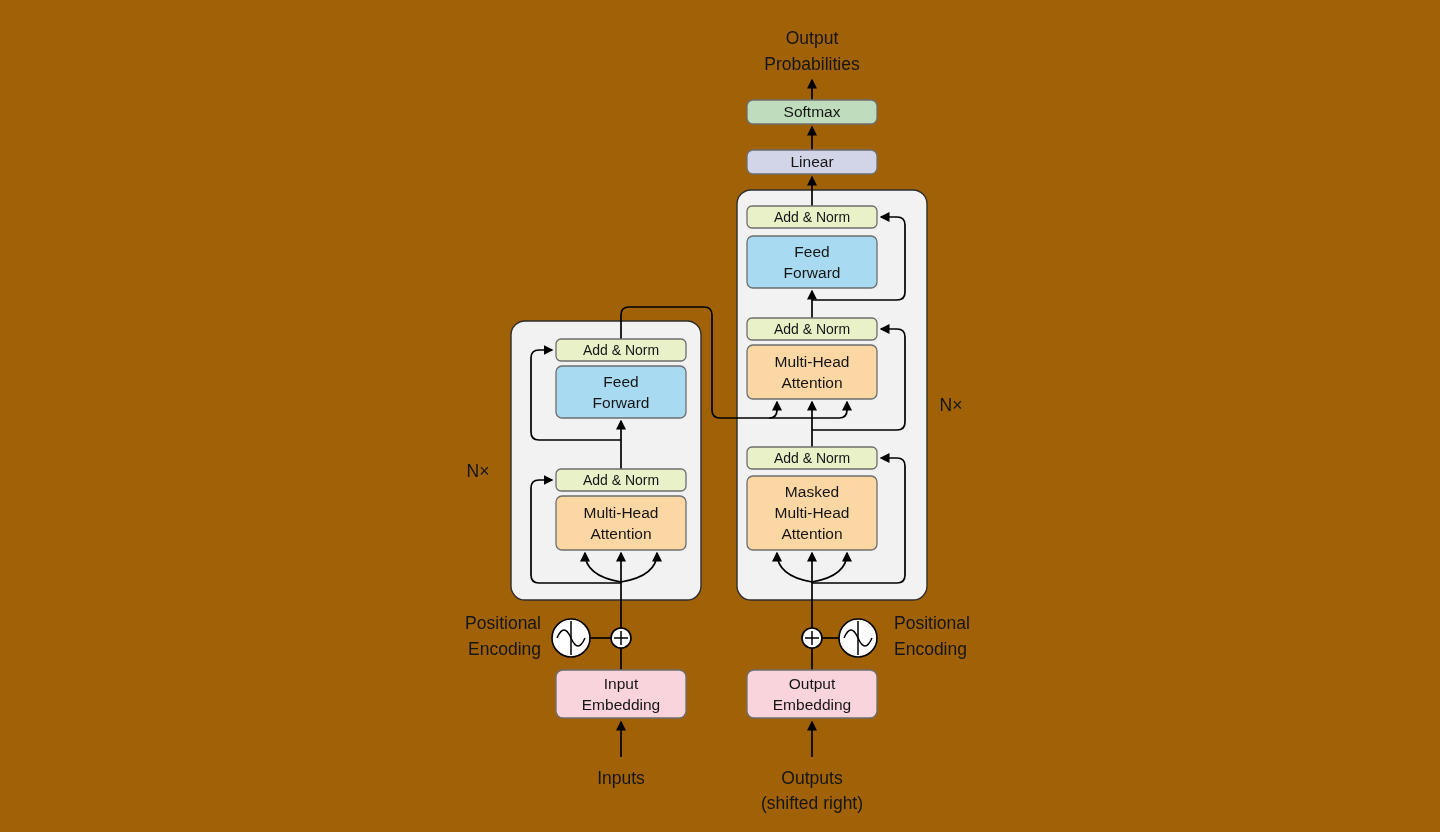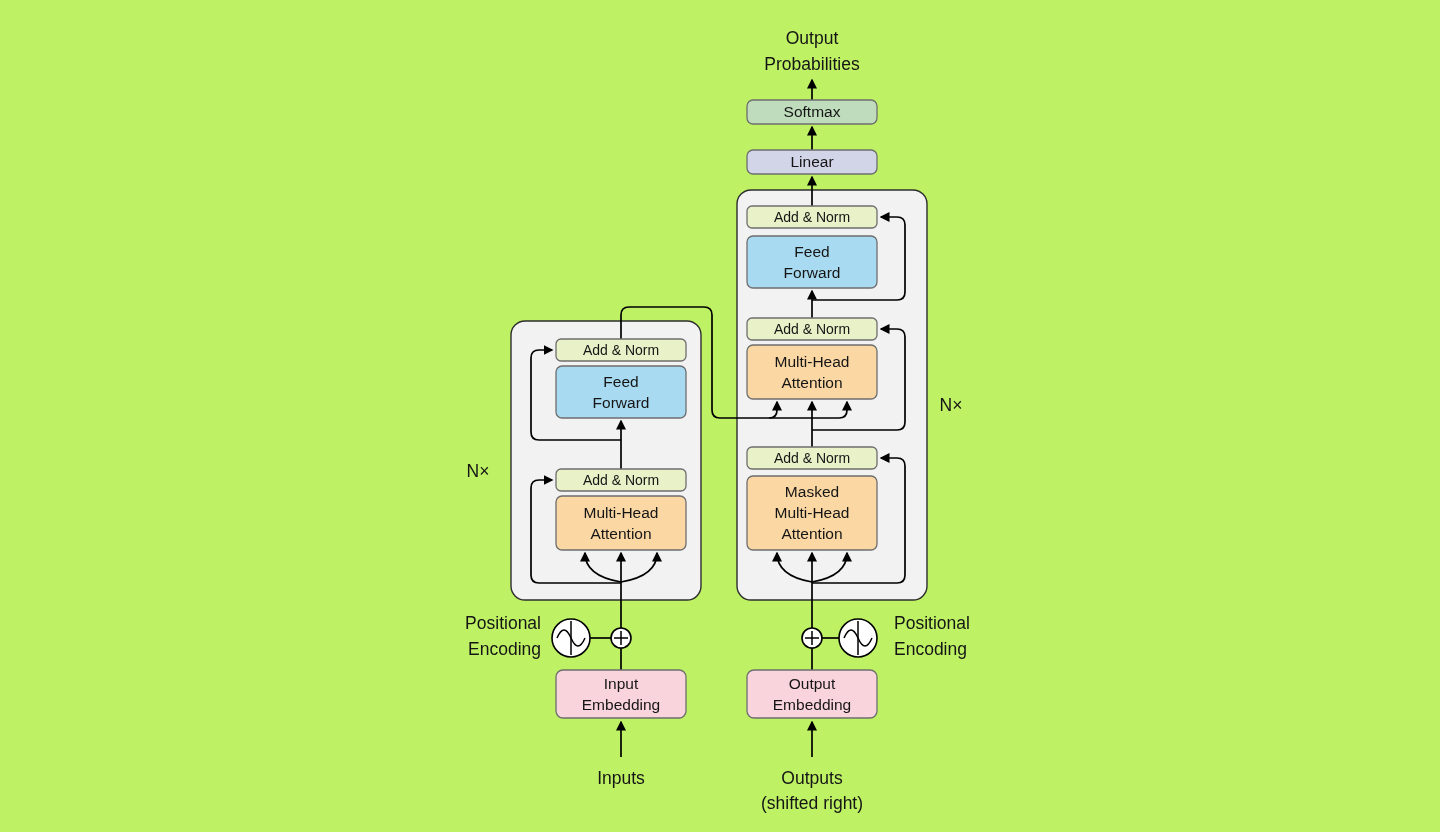--- a/index.html
+++ b/index.html
@@ -1,18 +1,18 @@
 <!DOCTYPE html>
 <html><head>
 <meta charset="utf-8">
 <style>
   html,body { margin:0; padding:0; background:#ffffff; }
   .canvas {
     position:relative; width:1440px; height:832px; margin:0 auto;
-    background:#bef264; font-family:"Liberation Sans", sans-serif;
+    background:#a16207; font-family:"Liberation Sans", sans-serif;
     overflow:hidden;
   }
   svg { display:block; }
   svg text { fill:#151515; }
   .wire   { fill:none; stroke:#000; stroke-width:1.7; }
   .thin   { fill:none; stroke:#000; stroke-width:1.5; }
   .box    { stroke:#6e6e6e; stroke-width:1.3; }
   .container { stroke:#2e2e2e; stroke-width:1.4; }
   .sym    { fill:#ffffff; stroke:#000; stroke-width:1.6; }
   .t-box  { font-size:15.5px; text-anchor:middle; }

